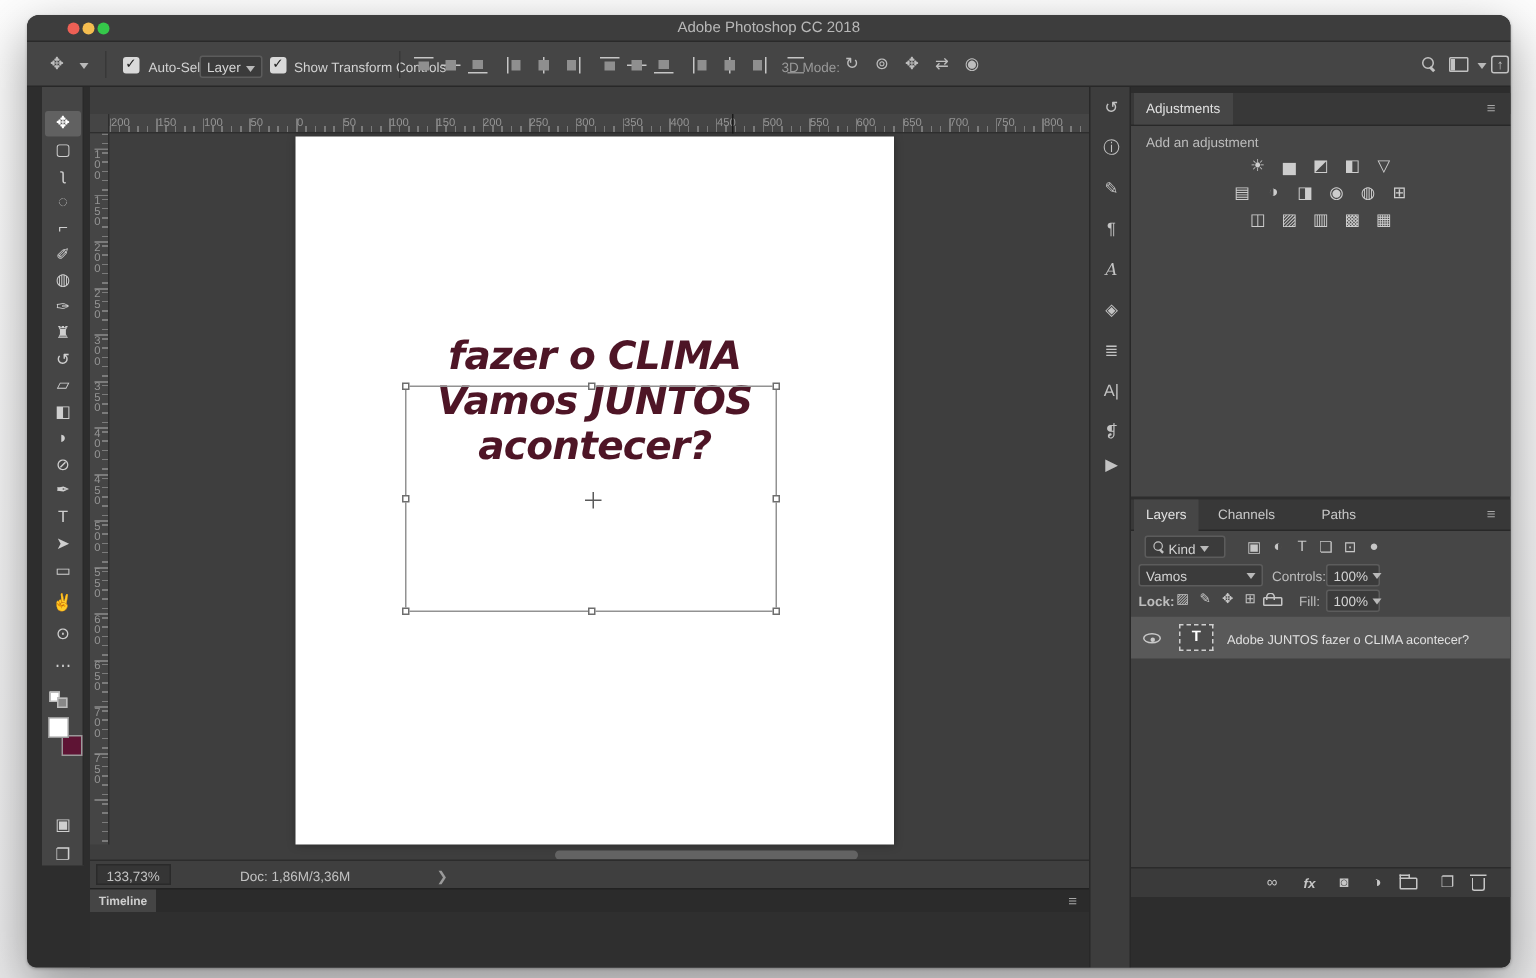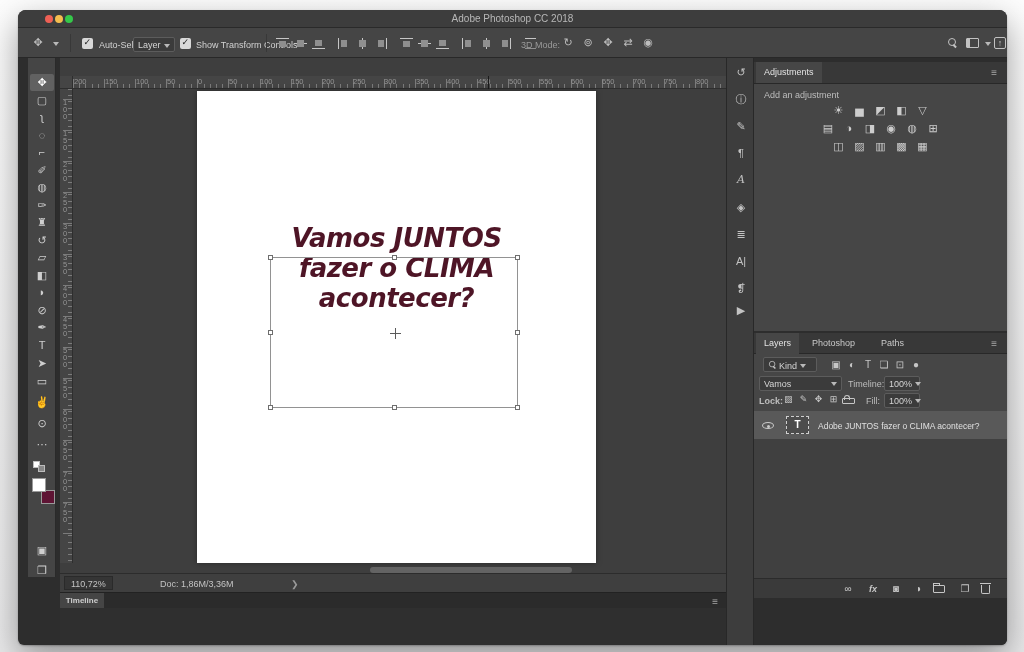--- a/index.html
+++ b/index.html
@@ -221,41 +221,41 @@
         <span class="vlab" style="position: absolute; top: 289px;">550</span>
         <span class="vlab" style="position: absolute; top: 320px;">600</span>
         <span class="vlab" style="position: absolute; top: 351px;">650</span>
         <span class="vlab" style="position: absolute; top: 382px;">700</span>
         <span class="vlab" style="position: absolute; top: 413px;">750</span>
       </div>
     <span class="rmarker" style="left:428px;"></span>
 
     <div class="canvas"></div>
     <div class="ctext" style="color: rgb(78, 21, 38);">
+      <div>fazer o CLIMA</div>
       <div>Vamos JUNTOS</div>
-      <div>fazer o CLIMA</div>
       <div>acontecer?</div>
     </div>
 
     <div class="tbox">
       <span class="hdl" style="left:-3px;top:-3px;"></span>
       <span class="hdl" style="left:121px;top:-3px;"></span>
       <span class="hdl" style="right:-3px;top:-3px;"></span>
       <span class="hdl" style="left:-3px;top:72px;"></span>
       <span class="hdl" style="right:-3px;top:72px;"></span>
       <span class="hdl" style="left:-3px;bottom:-3px;"></span>
       <span class="hdl" style="left:121px;bottom:-3px;"></span>
       <span class="hdl" style="right:-3px;bottom:-3px;"></span>
       <span class="refpt"></span>
     </div>
 
     <div class="hscroll"></div>
 
     <div class="statusbar">
-      <span class="zoombox">110,72%</span>
+      <span class="zoombox">133,73%</span>
       <span style="position:absolute;left:100px;top:5px;">Doc: 1,86M/3,36M</span>
       <span style="position:absolute;left:231px;top:5px;color:#9a9a9a;">❯</span>
     </div>
 
     <div class="tlstrip">
       <span class="tltab">Timeline</span>
       <span class="pmenu" style="right:8px;top:3px;">≡</span>
     </div>
     <div class="tlcontent"></div>
   </div>
@@ -300,36 +300,36 @@
           <span>◫</span>
           <span>▨</span>
           <span>▥</span>
           <span>▩</span>
           <span>▦</span>
         </div>
     </div>
 
     <div class="pstrip" style="top:275px;height:21px;">
       <span class="ptab on" style="left:2px;">Layers</span>
-      <span class="ptab" style="left:50px;">Photoshop</span>
+      <span class="ptab" style="left:50px;">Channels</span>
       <span class="ptab" style="left:119px;">Paths</span>
       <span class="pmenu" style="right:10px;top:5px;">≡</span>
     </div>
     <div class="pbody" style="top:296px;height:57px;">
       <span class="inbox" style="left:9px;top:3px;width:54px;"><span class="mini-mag" style="display:inline-block;transform:scale(.8);margin-right:2px;"></span><span>Kind</span><span class="tri"></span></span>
       <div class="firow" style="left:76px;top:5px;">
           <span>▣</span>
           <span>◐</span>
           <span>T</span>
           <span>❏</span>
           <span>⊡</span>
           <span>●</span>
         </div>
       <span class="inbox" style="left:5px;top:22px;width:83px;"><span>Vamos</span><span class="tri" style="float:right;margin-top:3px;"></span></span>
-      <span class="ptext" style="left:94px;top:25px;">Timeline:</span>
+      <span class="ptext" style="left:94px;top:25px;">Controls:</span>
       <span class="inbox" style="left:130px;top:22px;width:36px;"><span>100%</span><span class="tri"></span></span>
       <span class="ptext lockrow" style="left:5px;top:42px;font-weight:bold;">Lock:</span>
       <div class="firow lockrow" style="left:28px;top:40px;gap:2px;">
           <span class="gly">▨</span>
           <span class="gly">✎</span>
           <span class="gly">✥</span>
           <span class="gly">⊞</span>
           <span class="gly mini-lock"></span>
         </div>
       <span class="ptext" style="left:112px;top:42px;">Fill:</span>

